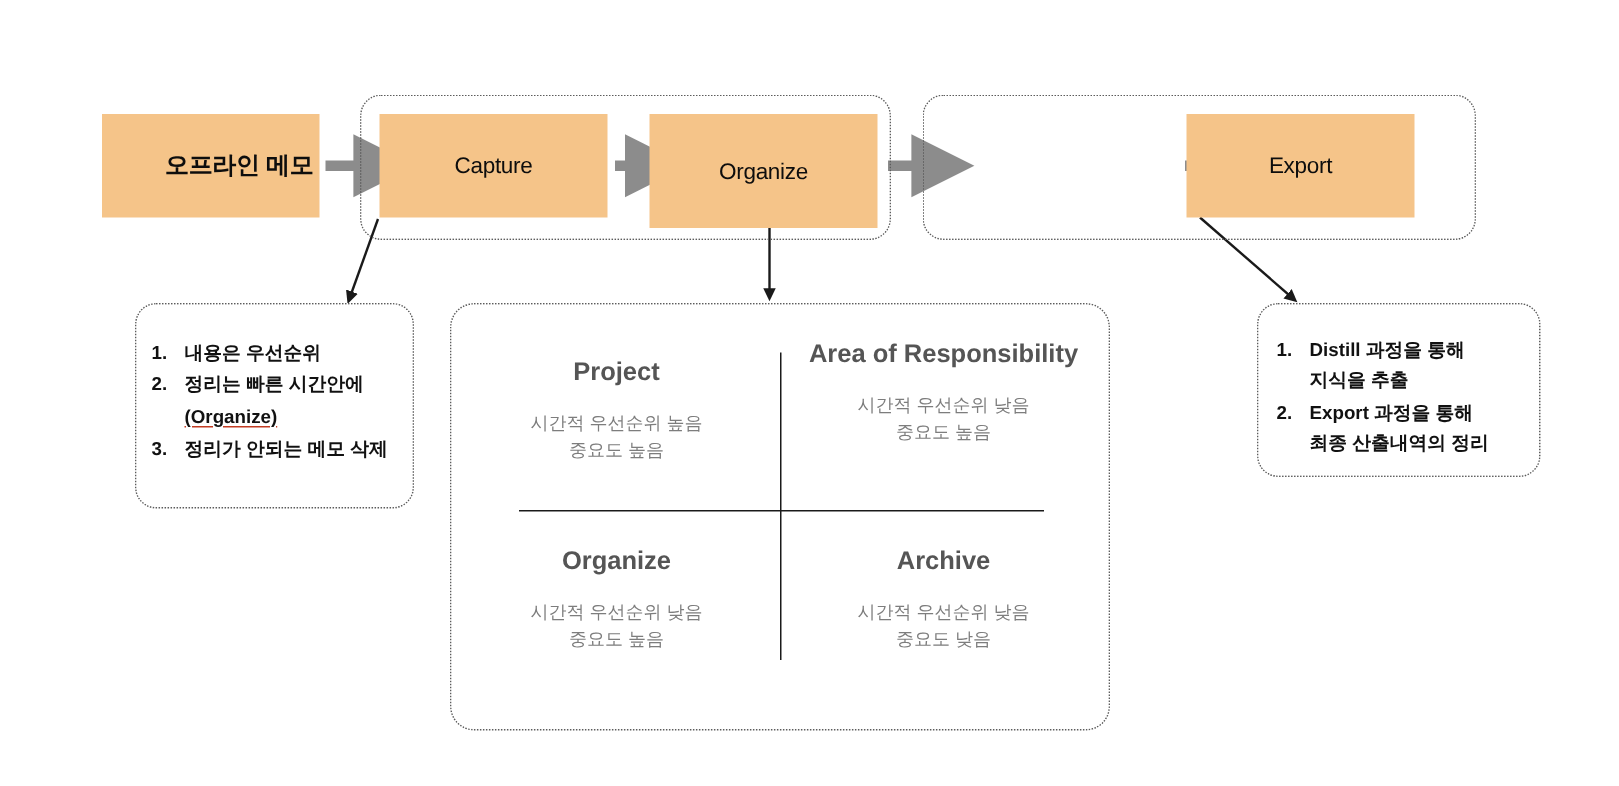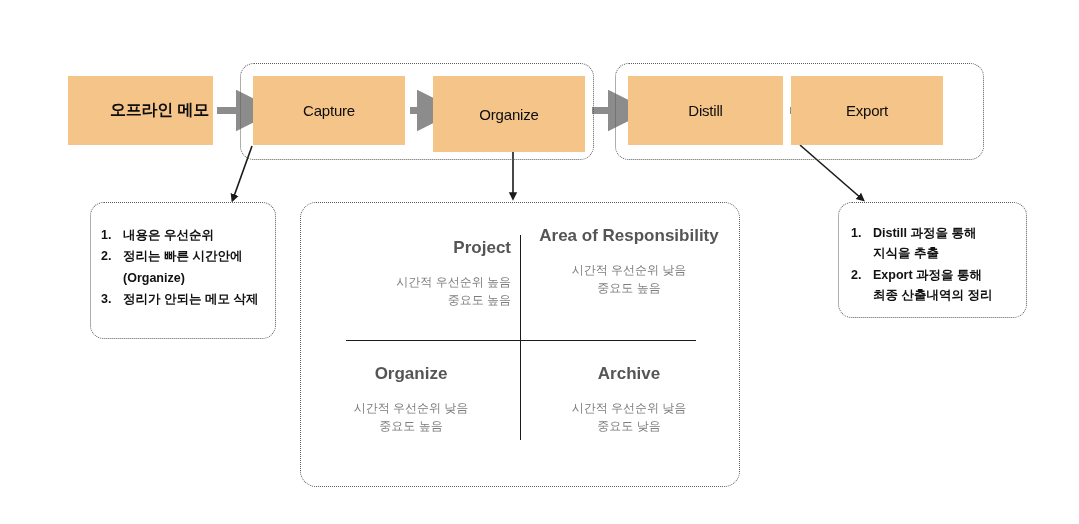--- a/index.html
+++ b/index.html
@@ -88,20 +88,21 @@
   .note-num {
     width: 22px;
     flex: 0 0 22px;
     font-weight: 700;
   }
   .note-text {
     flex: 1 1 auto;
     white-space: pre-line;
   }
   .note-underline {
+    text-decoration: underline;
     text-decoration-color: #c23b22;
     text-decoration-thickness: 1px;
     text-underline-offset: 2px;
   }
 
   
   #para-box {
     position: absolute;
     left: 300px;
     top: 202px;
@@ -142,21 +143,21 @@
     margin: 0 0 14px 0;
   }
   .quad-desc {
     font-size: 12px;
     font-weight: 400;
     color: #7d7d7d;
     line-height: 1.52;
     white-space: pre-line;
     margin: 0;
   }
-  #quad-project   { left: 10px;  top: 34px; text-align: right;  }
+  #quad-project   { left: 10px;  top: 34px;  }
   #quad-area      { left: 228px; top: 22px;  }
   #quad-resource  { left: 10px;  top: 160px; }
   #quad-archive   { left: 228px; top: 160px; }
 </style>
 </head>
 <body>
 
 <div id="canvas">
 
   <svg id="connectors" viewBox="0 0 1079 524" width="1079" height="524">
@@ -202,23 +203,20 @@
   </div>
 
   <div class="proc-box" style="left:253px; top:76px; width:152px; height:69px;">
     <span class="proc-label">Capture</span>
   </div>
 
   <div class="proc-box" style="left:433px; top:76px; width:152px; height:76px;">
     <span class="proc-label">Organize</span>
   </div>
 
-  <div class="proc-box" style="left:628px; top:76px; width:155px; height:69px;">
-    <span class="proc-label">Distill</span>
-  </div>
 
   <div class="proc-box" style="left:791px; top:76px; width:152px; height:69px;">
     <span class="proc-label">Export</span>
   </div>
 
   <div class="note-box" style="left:90px; top:202px; width:186px; height:137px; padding:22px 12px 0 10px;">
     <ul class="note-list">
       <li class="note-item">
         <span class="note-num">1.</span>
         <span class="note-text">내용은 우선순위</span>

